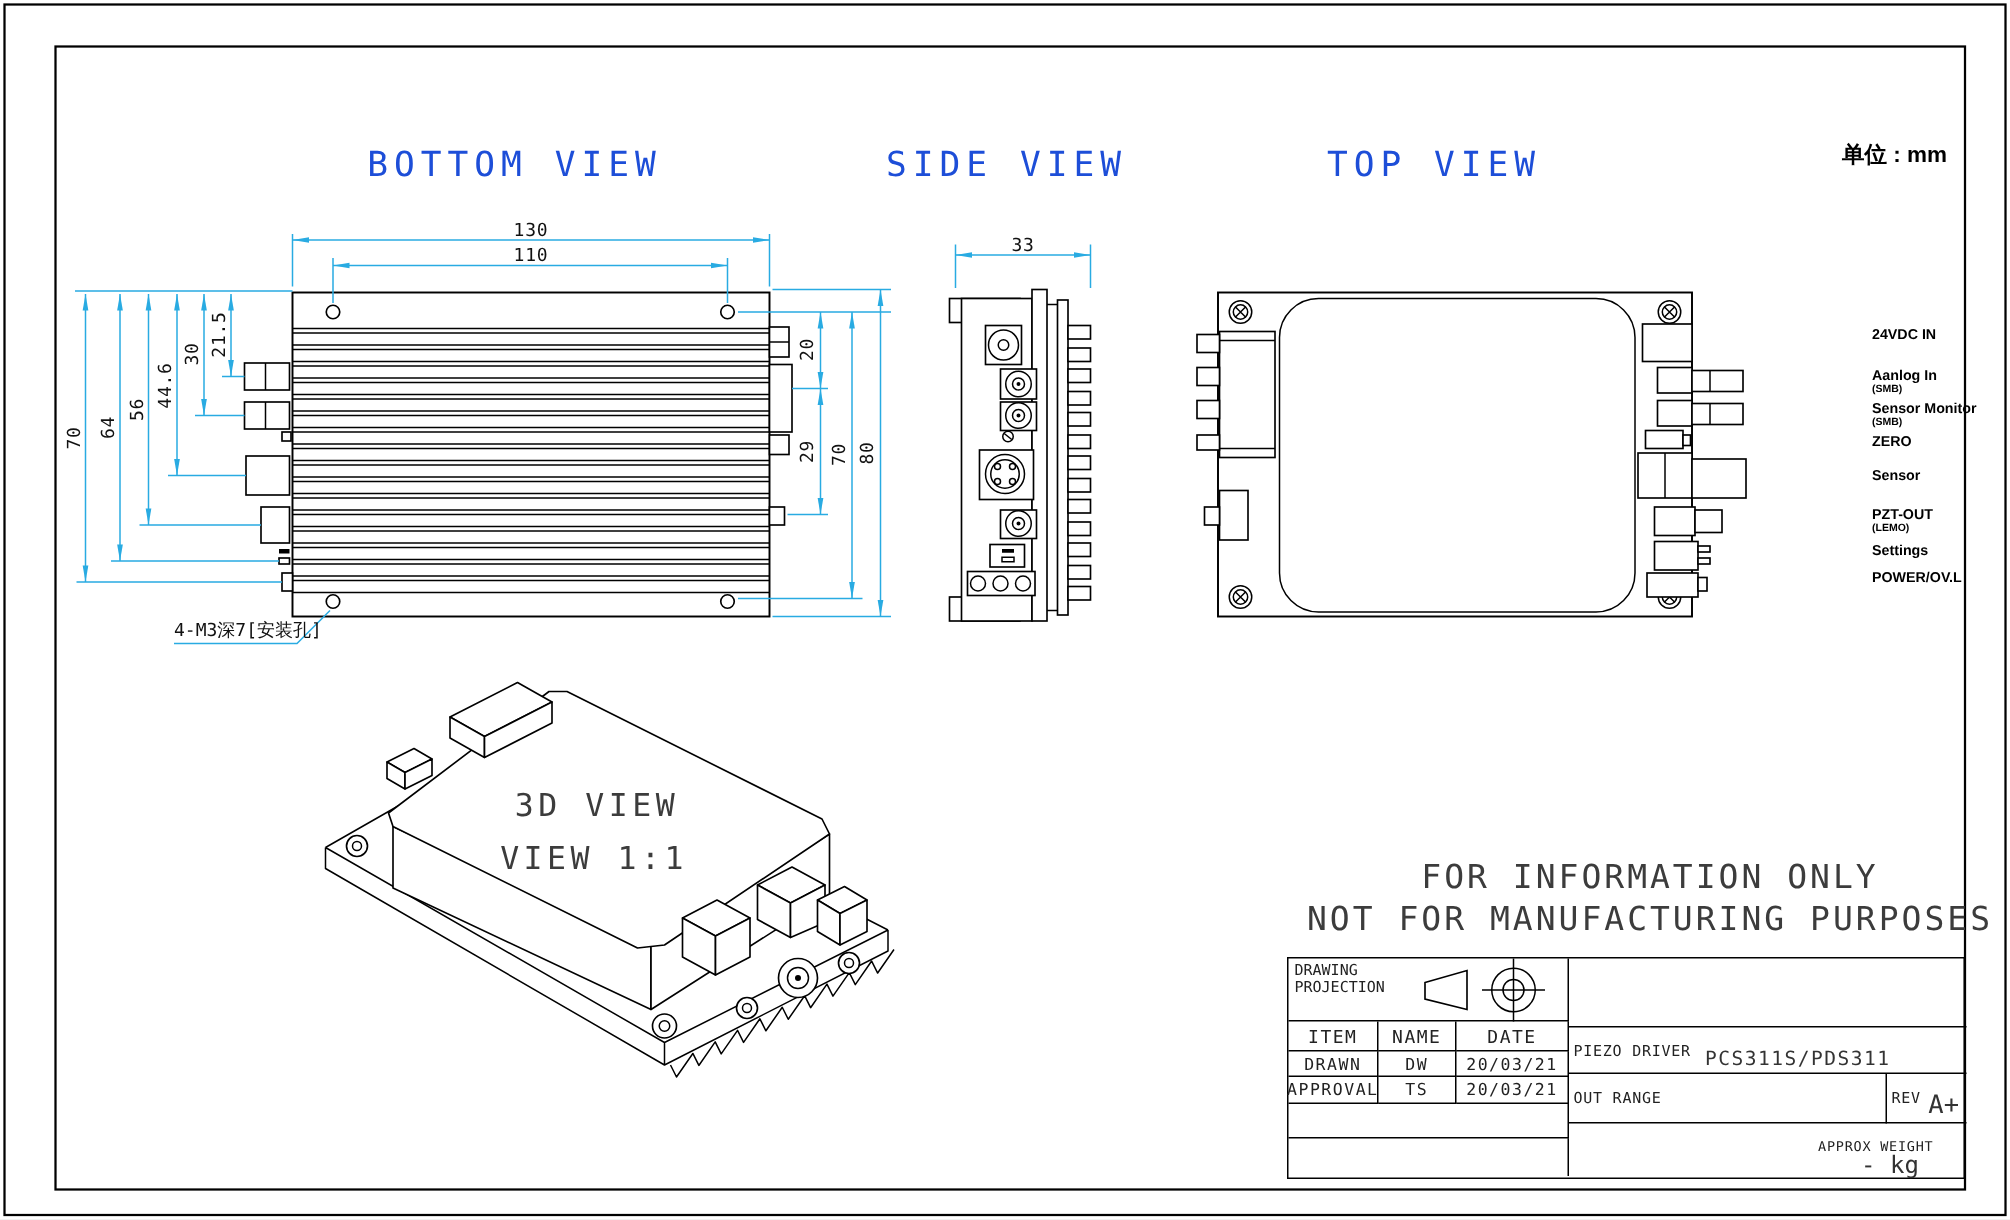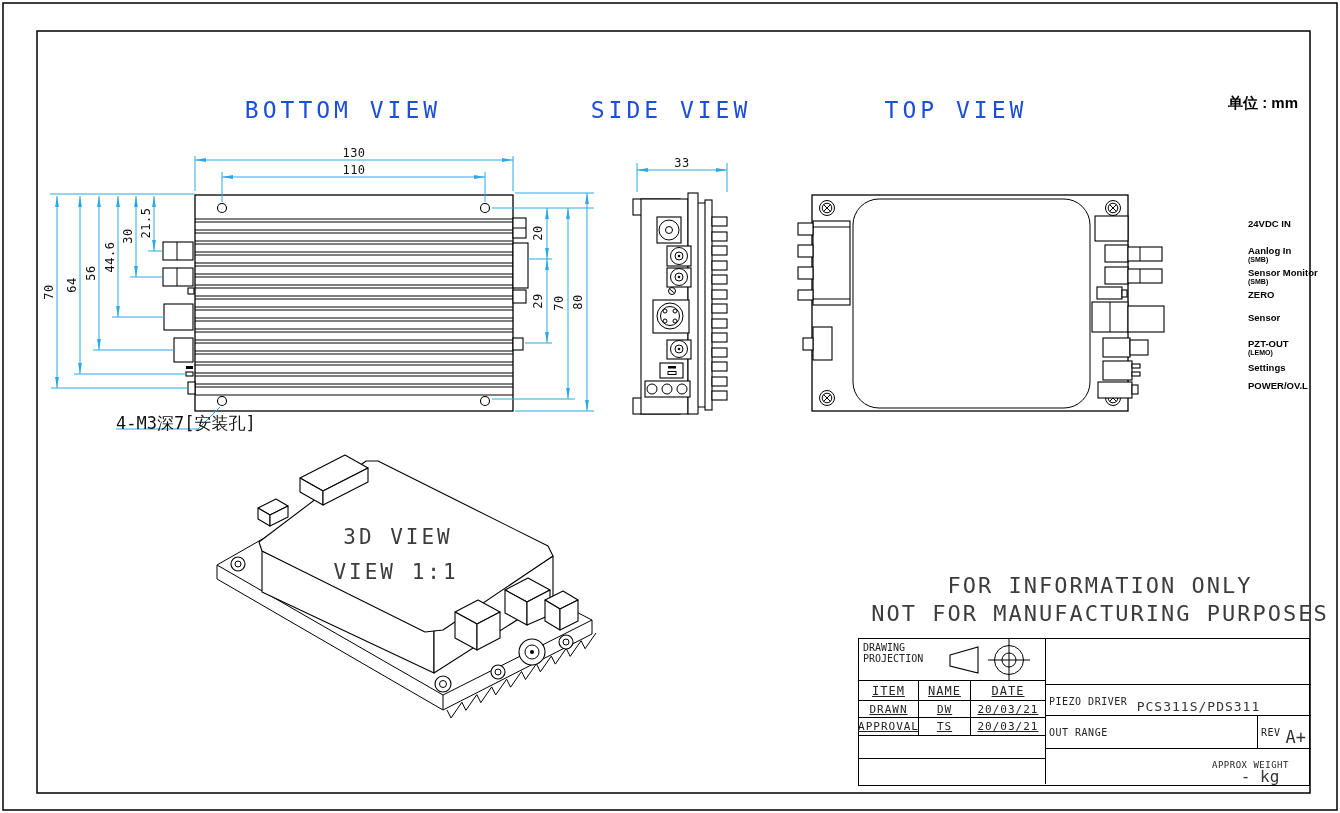--- a/index.html
+++ b/index.html
@@ -20,26 +20,26 @@
   .plabel { position:absolute; z-index:2; left:1248px; font-family:"Liberation Sans",sans-serif;
     font-weight:bold; font-size:9.5px; color:#000; white-space:nowrap; }
   .psub { position:absolute; z-index:2; left:1248px; font-family:"Liberation Sans",sans-serif;
     font-weight:bold; font-size:7px; color:#000; white-space:nowrap; }
   .disc { position:absolute; z-index:2; left:1100px; transform:translateX(-50%);
     font-weight:300; font-size:22px; letter-spacing:2px; color:#3c3c3c; white-space:nowrap; }
   .iso-t { position:absolute; z-index:2; transform:translateX(-50%);
     font-weight:300; font-size:21px; letter-spacing:3px; color:#3c3c3c; white-space:nowrap; }
   .units { position:absolute; z-index:2; left:1228px; top:50px;
     font-family:"Liberation Sans",sans-serif; font-weight:600; font-size:15px; color:#000;margin-top:44px; }
-  .note4m3 { position:absolute; z-index:2; left:116px; top:412px; font-size:17px; color:#111; white-space:nowrap; }
+  .note4m3 { position:absolute; z-index:2; left:116px; top:412px; font-size:12px; color:#111; white-space:nowrap; }
   
   .tblock { position:absolute; z-index:2; left:858px; top:638px; width:452px; height:148px;
     border:1.6px solid #000; box-sizing:border-box; background:transparent; }
   .cell { position:absolute; box-sizing:border-box; }
-  .br { border-right:1.3px solid #000;text-decoration:underline; } .bb { border-bottom:1.3px solid #000; }
+  .br { border-right:1.3px solid #000; } .bb { border-bottom:1.3px solid #000; }
   .chead { display:flex; align-items:center; justify-content:center;
     font-size:12px; color:#222; letter-spacing:1px; white-space:nowrap; }
   .tlabel { position:absolute; top:11px; left:3px; font-size:10px; color:#222;
     letter-spacing:.5px; white-space:nowrap; }
   .cval { position:absolute; left:0; right:0; bottom:1px; text-align:center;
     color:#333; white-space:nowrap; }
   .projlbl { position:absolute; top:3px; left:4px; font-size:10px; line-height:11px; color:#222; }
 </style>
 </head>
 <body>

